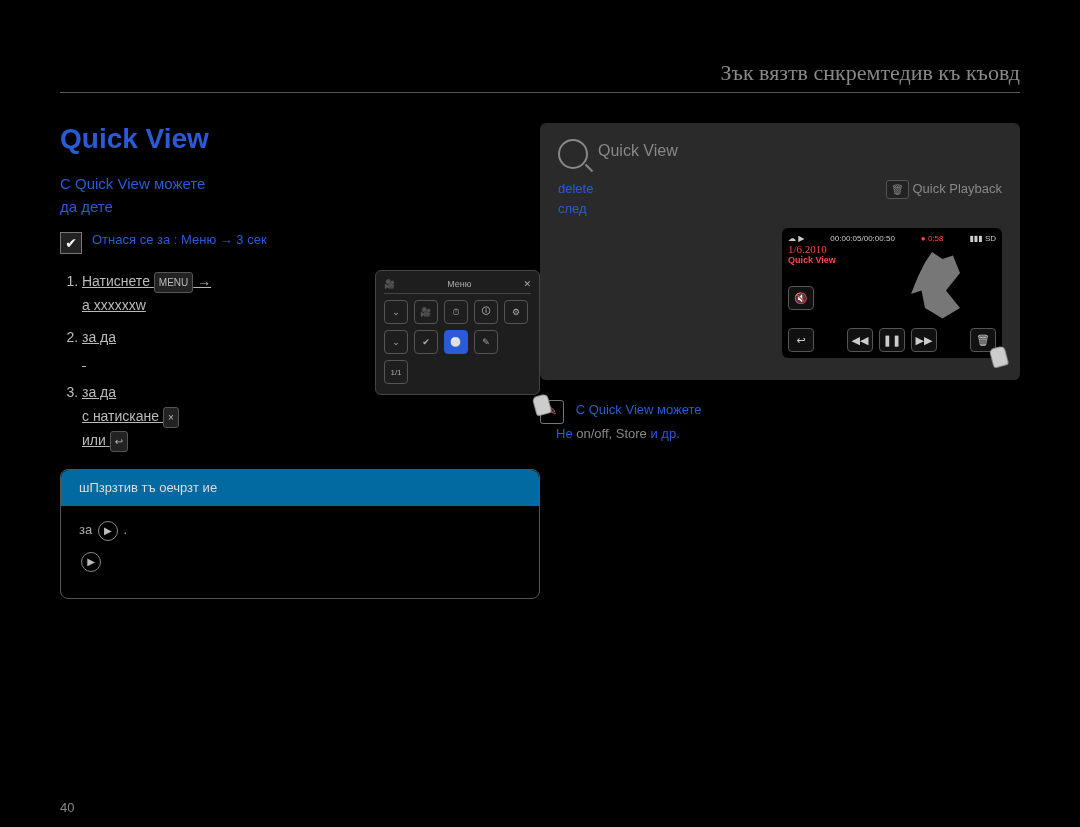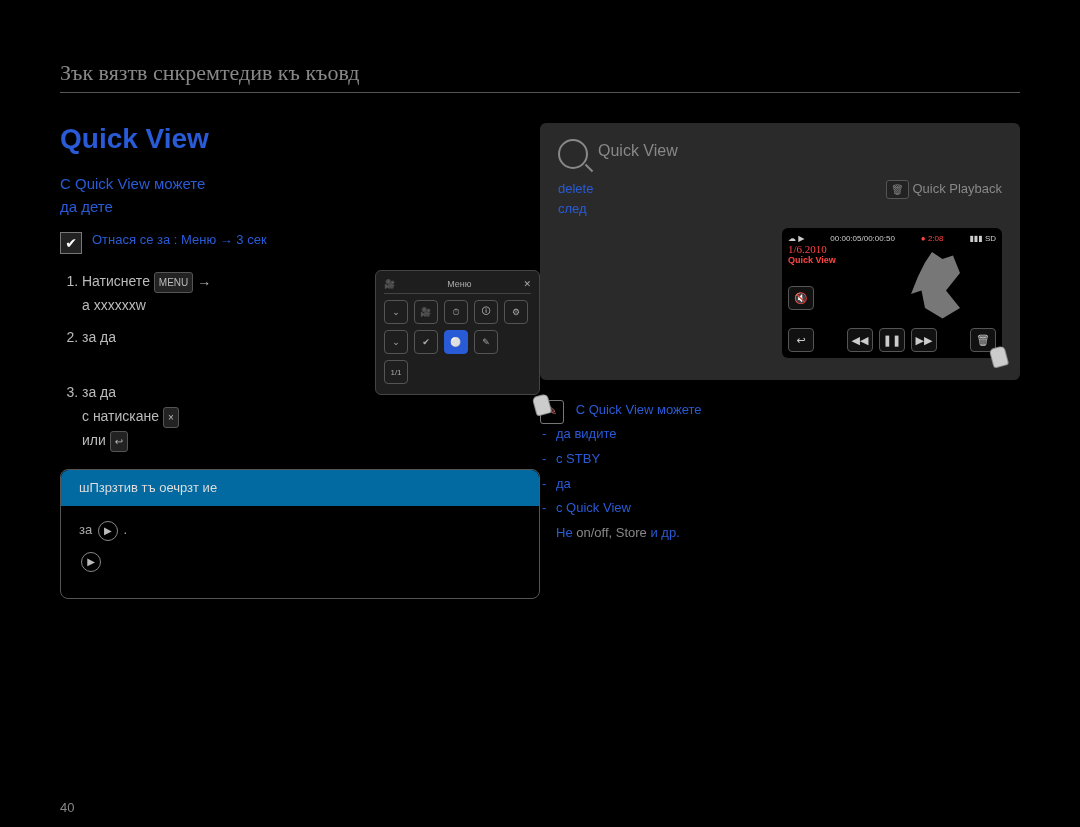--- a/index.html
+++ b/index.html
@@ -9,20 +9,21 @@
     color: #bbb;
     width: 1080px;
     height: 827px;
     box-sizing: border-box;
     padding: 60px 60px 40px 60px;
   }
   .header-row {
     border-bottom: 1px solid #555;
     margin-bottom: 30px;
     padding-bottom: 6px;
+    text-align: right;
     font-size: 22px;
     color: #888;
     font-family: Georgia, serif;
   }
   .columns {
     display: flex;
   }
   .col {
     flex: 1;
     min-width: 0;
@@ -57,21 +58,21 @@
     justify-content: center;
     color: #fff;
     font-size: 14px;
   }
   .steps {
     font-size: 14px;
     color: #bbb;
     line-height: 1.7;
     margin-bottom: 16px;
   }
-  .steps li { margin-bottom: 8px; }
+  .steps li { margin-bottom: 8px; text-decoration: underline; }
   .steps ol { padding-left: 22px; margin:0; }
   .screenshot-a {
     float: right;
     width: 165px;
     height: 125px;
     background: #1e1e1e;
     border: 1px solid #444;
     border-radius: 6px;
     margin-left: 14px;
     padding: 8px;
@@ -310,21 +311,21 @@
           </span>
           <br>
           <span>след</span>
         </div>
       </div>
       <div style="display:flex;justify-content:flex-end;margin-top:10px;position:relative;">
         <div class="video-thumb">
           <div class="top">
             <span>☁ ▶</span>
             <span>00:00:05/00:00:50</span>
-            <span style="color:#f44;">● 2:08</span>
+            <span style="color:#f44;">● 0:58</span>
             <span>
               <span>▮▮▮</span>
               <span>SD</span>
             </span>
           </div>
           <div style="color:#f44;font-size:11px;font-family:Liberation Serif, serif;">1/6.2010</div>
           <div class="qvlabel" style="color:#f44;font-size:9px;font-weight:bold;">Quick View</div>
           <div class="silhouette"></div>
           <div style="position:absolute;left:6px;top:58px;">
             <span class="ctrl">🔇</span>
@@ -341,26 +342,20 @@
           <div class="trash-hand">
               <span class="hand"></span>
             </div>
         </div>
       </div>
     </div>
 
     <div class="bullets">
       <span class="edit-pencil">✎</span>
       <span>С Quick View можете</span>
-      <ul>
-        <li>да видите</li>
-        <li>с STBY</li>
-        <li>да</li>
-        <li>с Quick View</li>
-      </ul>
       <div style="padding-left:16px;">
         <span>Не</span>
         <span style="color:#888;">on/off, Store</span>
         <span>и др.</span>
       </div>
     </div>
 
   </div>
 </div>
 

